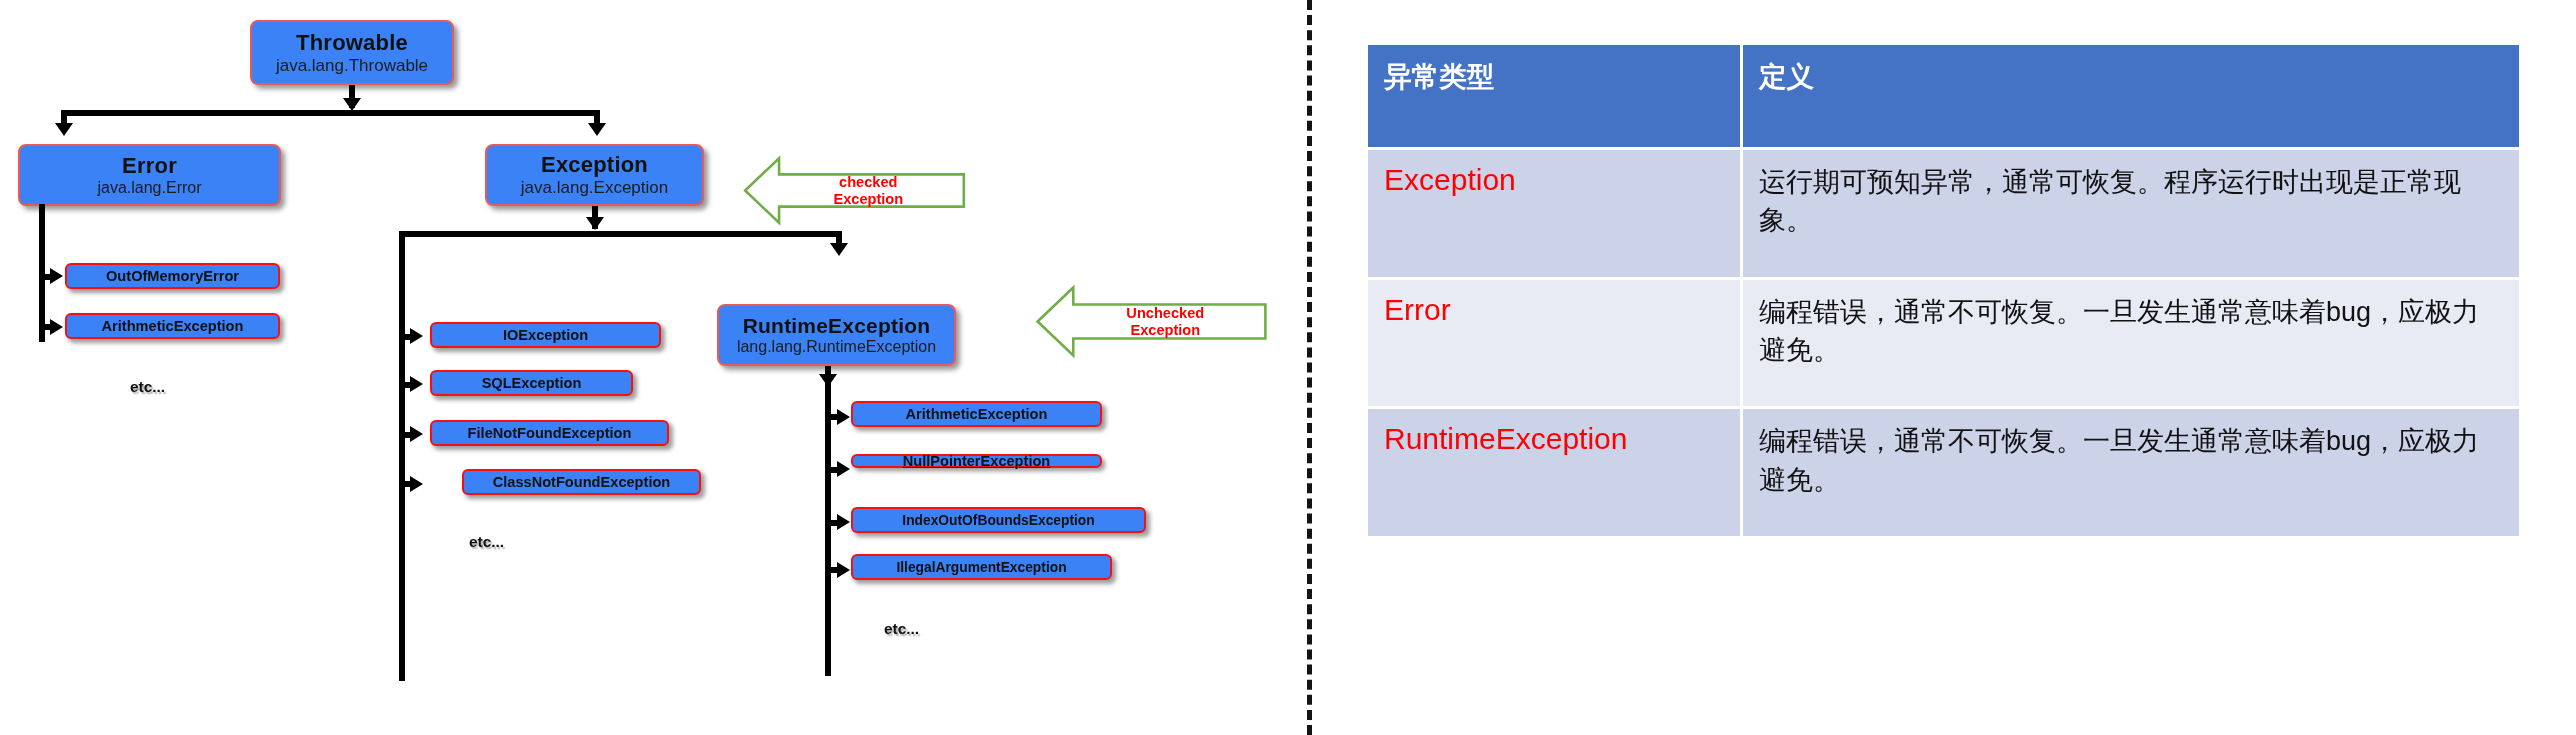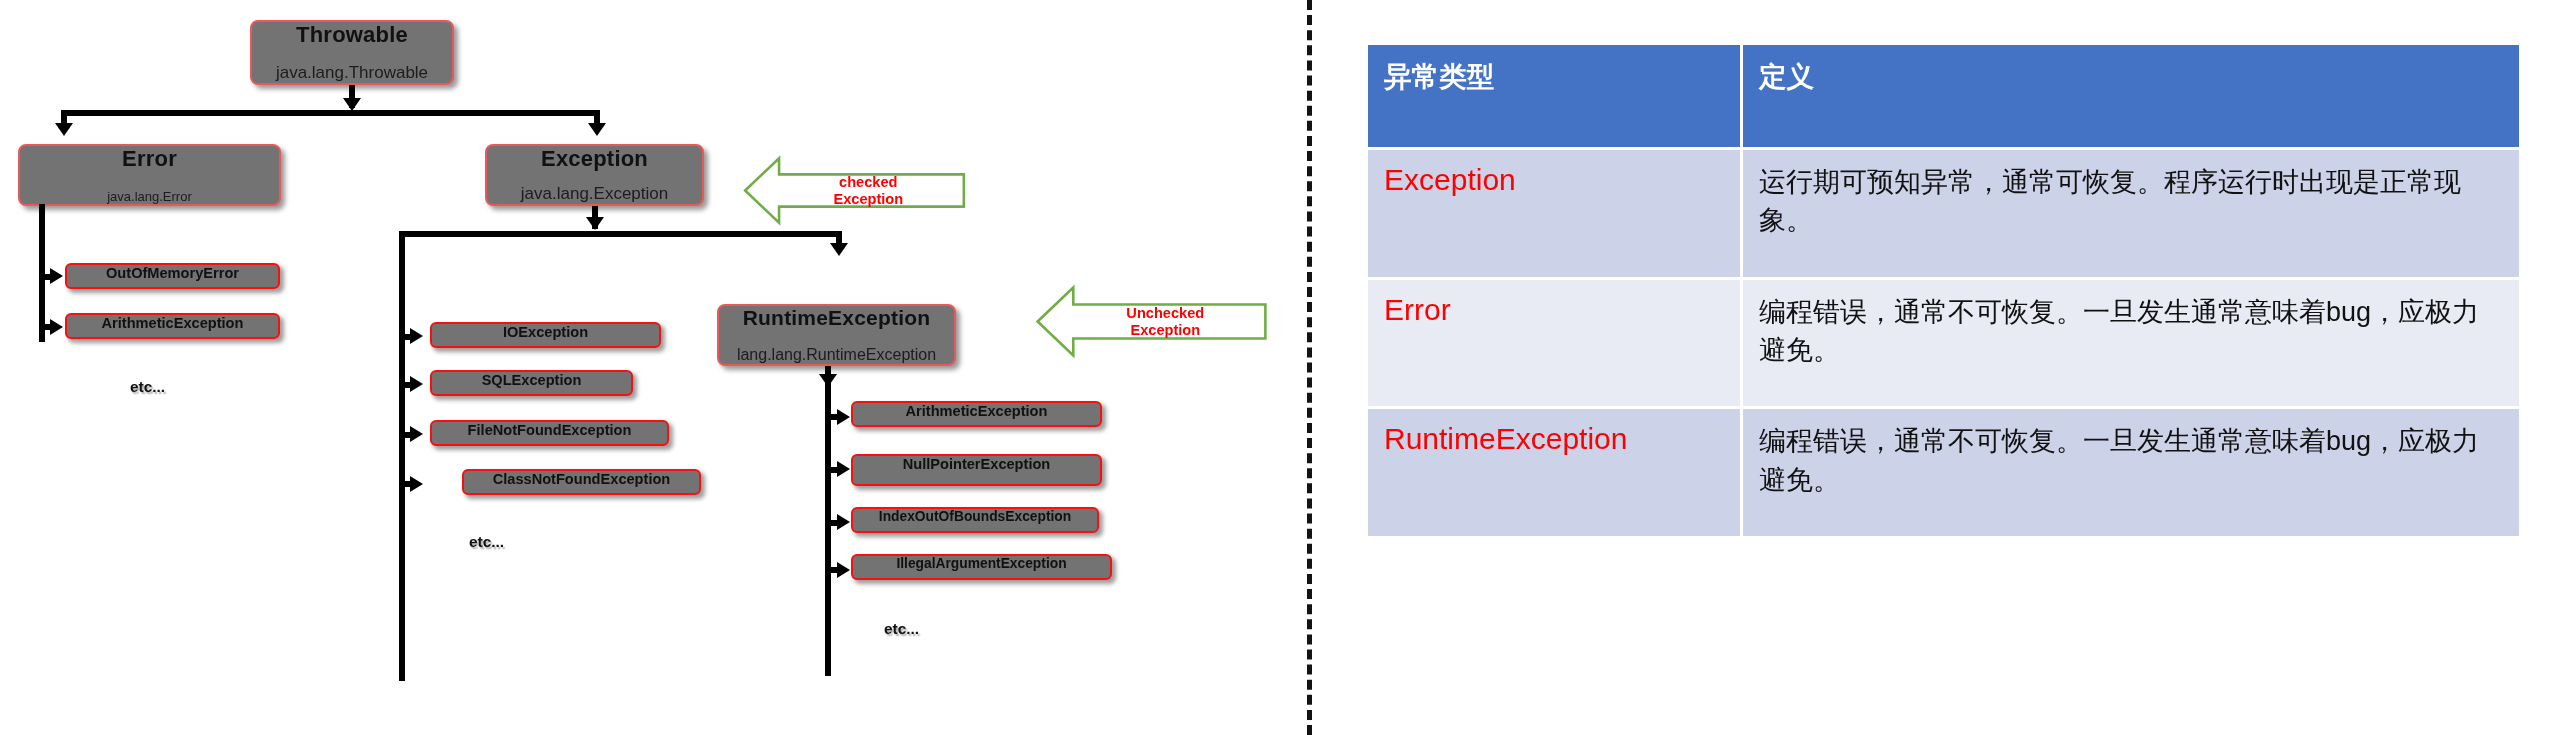--- a/index.html
+++ b/index.html
@@ -11,23 +11,23 @@
     position:relative;
   }
   #root{position:relative;width:2576px;height:735px;}
 
   
   #diagram{position:absolute;left:0;top:0;width:1305px;height:735px;}
 
   .node{
     position:absolute;
     box-sizing:border-box;
-    background:#737373;
+    background:#3b82f6;
     display:flex;flex-direction:column;
-    align-items:center;justify-content:space-between;
+    align-items:center;justify-content:center;
     text-align:center;
     color:#111;
   }
   
   .node.big{
     border:2.4px solid #e8595a;
     border-radius:8px;
     box-shadow:4px 4px 5.7px rgba(0,0,0,.40);
   }
   .node.big .t1{font-weight:bold;letter-spacing:0.2px;}
@@ -128,21 +128,21 @@
     <div class="ln v" style="left:349px;top:85px;height:23px;"></div>
     <div class="arrowdown" style="left:343px;top:98px;"></div>
     <div class="ln h" style="left:61px;top:110px;width:539px;"></div>
     <div class="ln v" style="left:61px;top:110px;height:18px;"></div>
     <div class="arrowdown" style="left:55px;top:123px;"></div>
     <div class="ln v" style="left:594px;top:110px;height:18px;"></div>
     <div class="arrowdown" style="left:588px;top:123px;"></div>
 
     <div class="node big" style="left:18px;top:144px;width:263px;height:62px;">
       <div class="t1" style="font-size:22px;">Error</div>
-      <div class="t2" style="font-size:13px;">java.lang.Error</div>
+      <div class="t2" style="font-size:16px;">java.lang.Error</div>
     </div>
 
     <div class="node big" style="left:485px;top:144px;width:219px;height:62px;">
       <div class="t1" style="font-size:22px;">Exception</div>
       <div class="t2" style="font-size:17px;">java.lang.Exception</div>
     </div>
 
     <div class="callout" style="left:743px;top:155px;width:223px;height:71px;">
       <svg width="223" height="71" viewBox="0 0 275 88">
         <polygon points="2,44 44,4 44,24 273,24 273,64 44,64 44,84" fill="#ffffff" stroke="#70ad47" stroke-width="3.2" stroke-linejoin="miter"></polygon>
@@ -201,22 +201,22 @@
     <div class="ln h" style="left:825px;top:414px;width:16px;"></div>
     <div class="arrowright" style="left:837px;top:409px;"></div>
     <div class="ln h" style="left:825px;top:467px;width:16px;"></div>
     <div class="arrowright" style="left:837px;top:461px;"></div>
     <div class="ln h" style="left:825px;top:520px;width:16px;"></div>
     <div class="arrowright" style="left:837px;top:514px;"></div>
     <div class="ln h" style="left:825px;top:567px;width:16px;"></div>
     <div class="arrowright" style="left:837px;top:562px;"></div>
 
     <div class="node leaf" style="left:851px;top:401px;width:251px;height:26px;">ArithmeticException</div>
-    <div class="node leaf" style="left:851px;top:454px;width:251px;height:32px;">NullPointerException</div>
-    <div class="node leaf" style="left:851px;top:507px;width:248px;height:26px;font-size:13.8px;">IndexOutOfBoundsException</div>
+    <div class="node leaf" style="left:851px;top:454px;width:251px;height:14px;text-decoration:underline;">NullPointerException</div>
+    <div class="node leaf" style="left:851px;top:507px;width:295px;height:26px;font-size:13.8px;">IndexOutOfBoundsException</div>
     <div class="node leaf" style="left:851px;top:554px;width:261px;height:26px;font-size:13.8px;">IllegalArgumentException</div>
     <div class="etc" style="left:884px;top:620px;">etc...</div>
 
   </div>
 
   <div id="divider"></div>
 
   <div id="tablewrap">
     <table>
       <thead>

